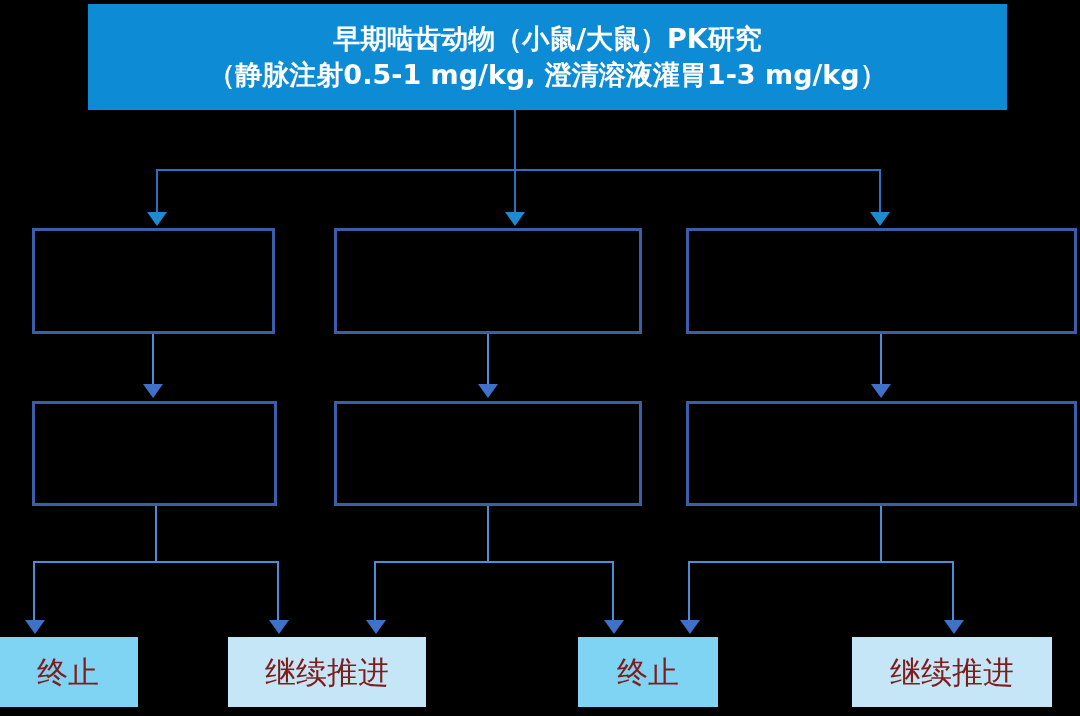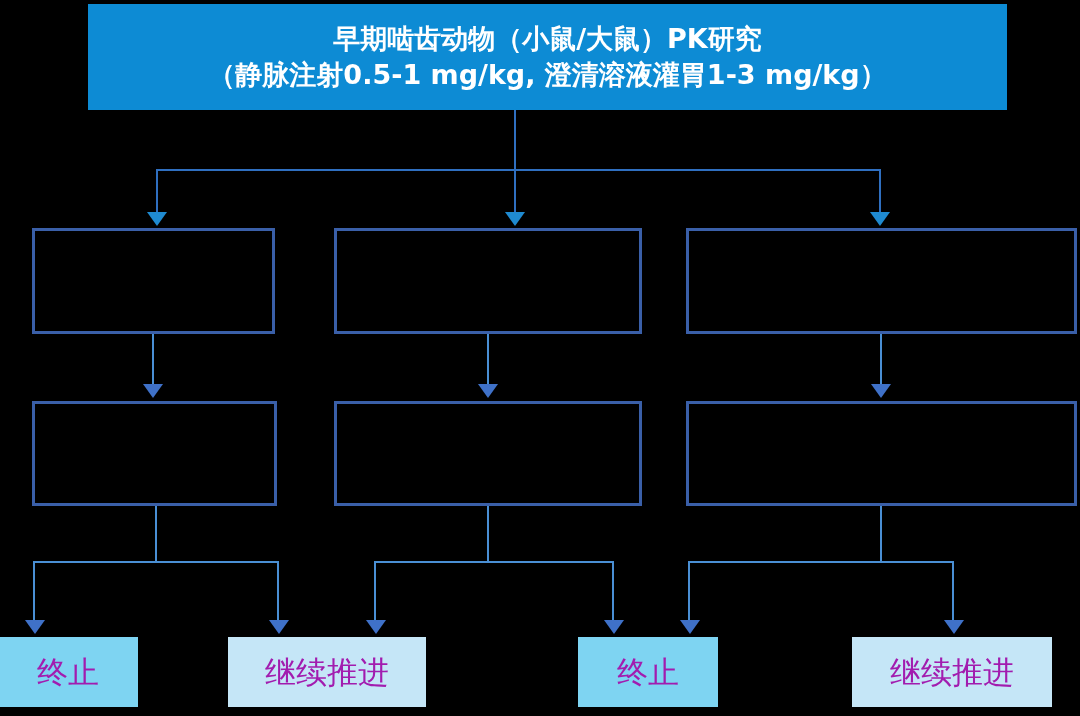--- a/index.html
+++ b/index.html
@@ -52,21 +52,21 @@
   }
   
   .term-box {
     position: absolute;
     display: flex;
     align-items: center;
     justify-content: center;
     box-sizing: border-box;
   }
   .term-label {
-    color: #a21caf;
+    color: #7f1d1d;
     font-size: 31px;
     line-height: 34px;
     white-space: nowrap;
   }
   
   .vline, .hline {
     position: absolute;
     background: #2f6fc0;
   }
   .vline.pale, .hline.pale {

